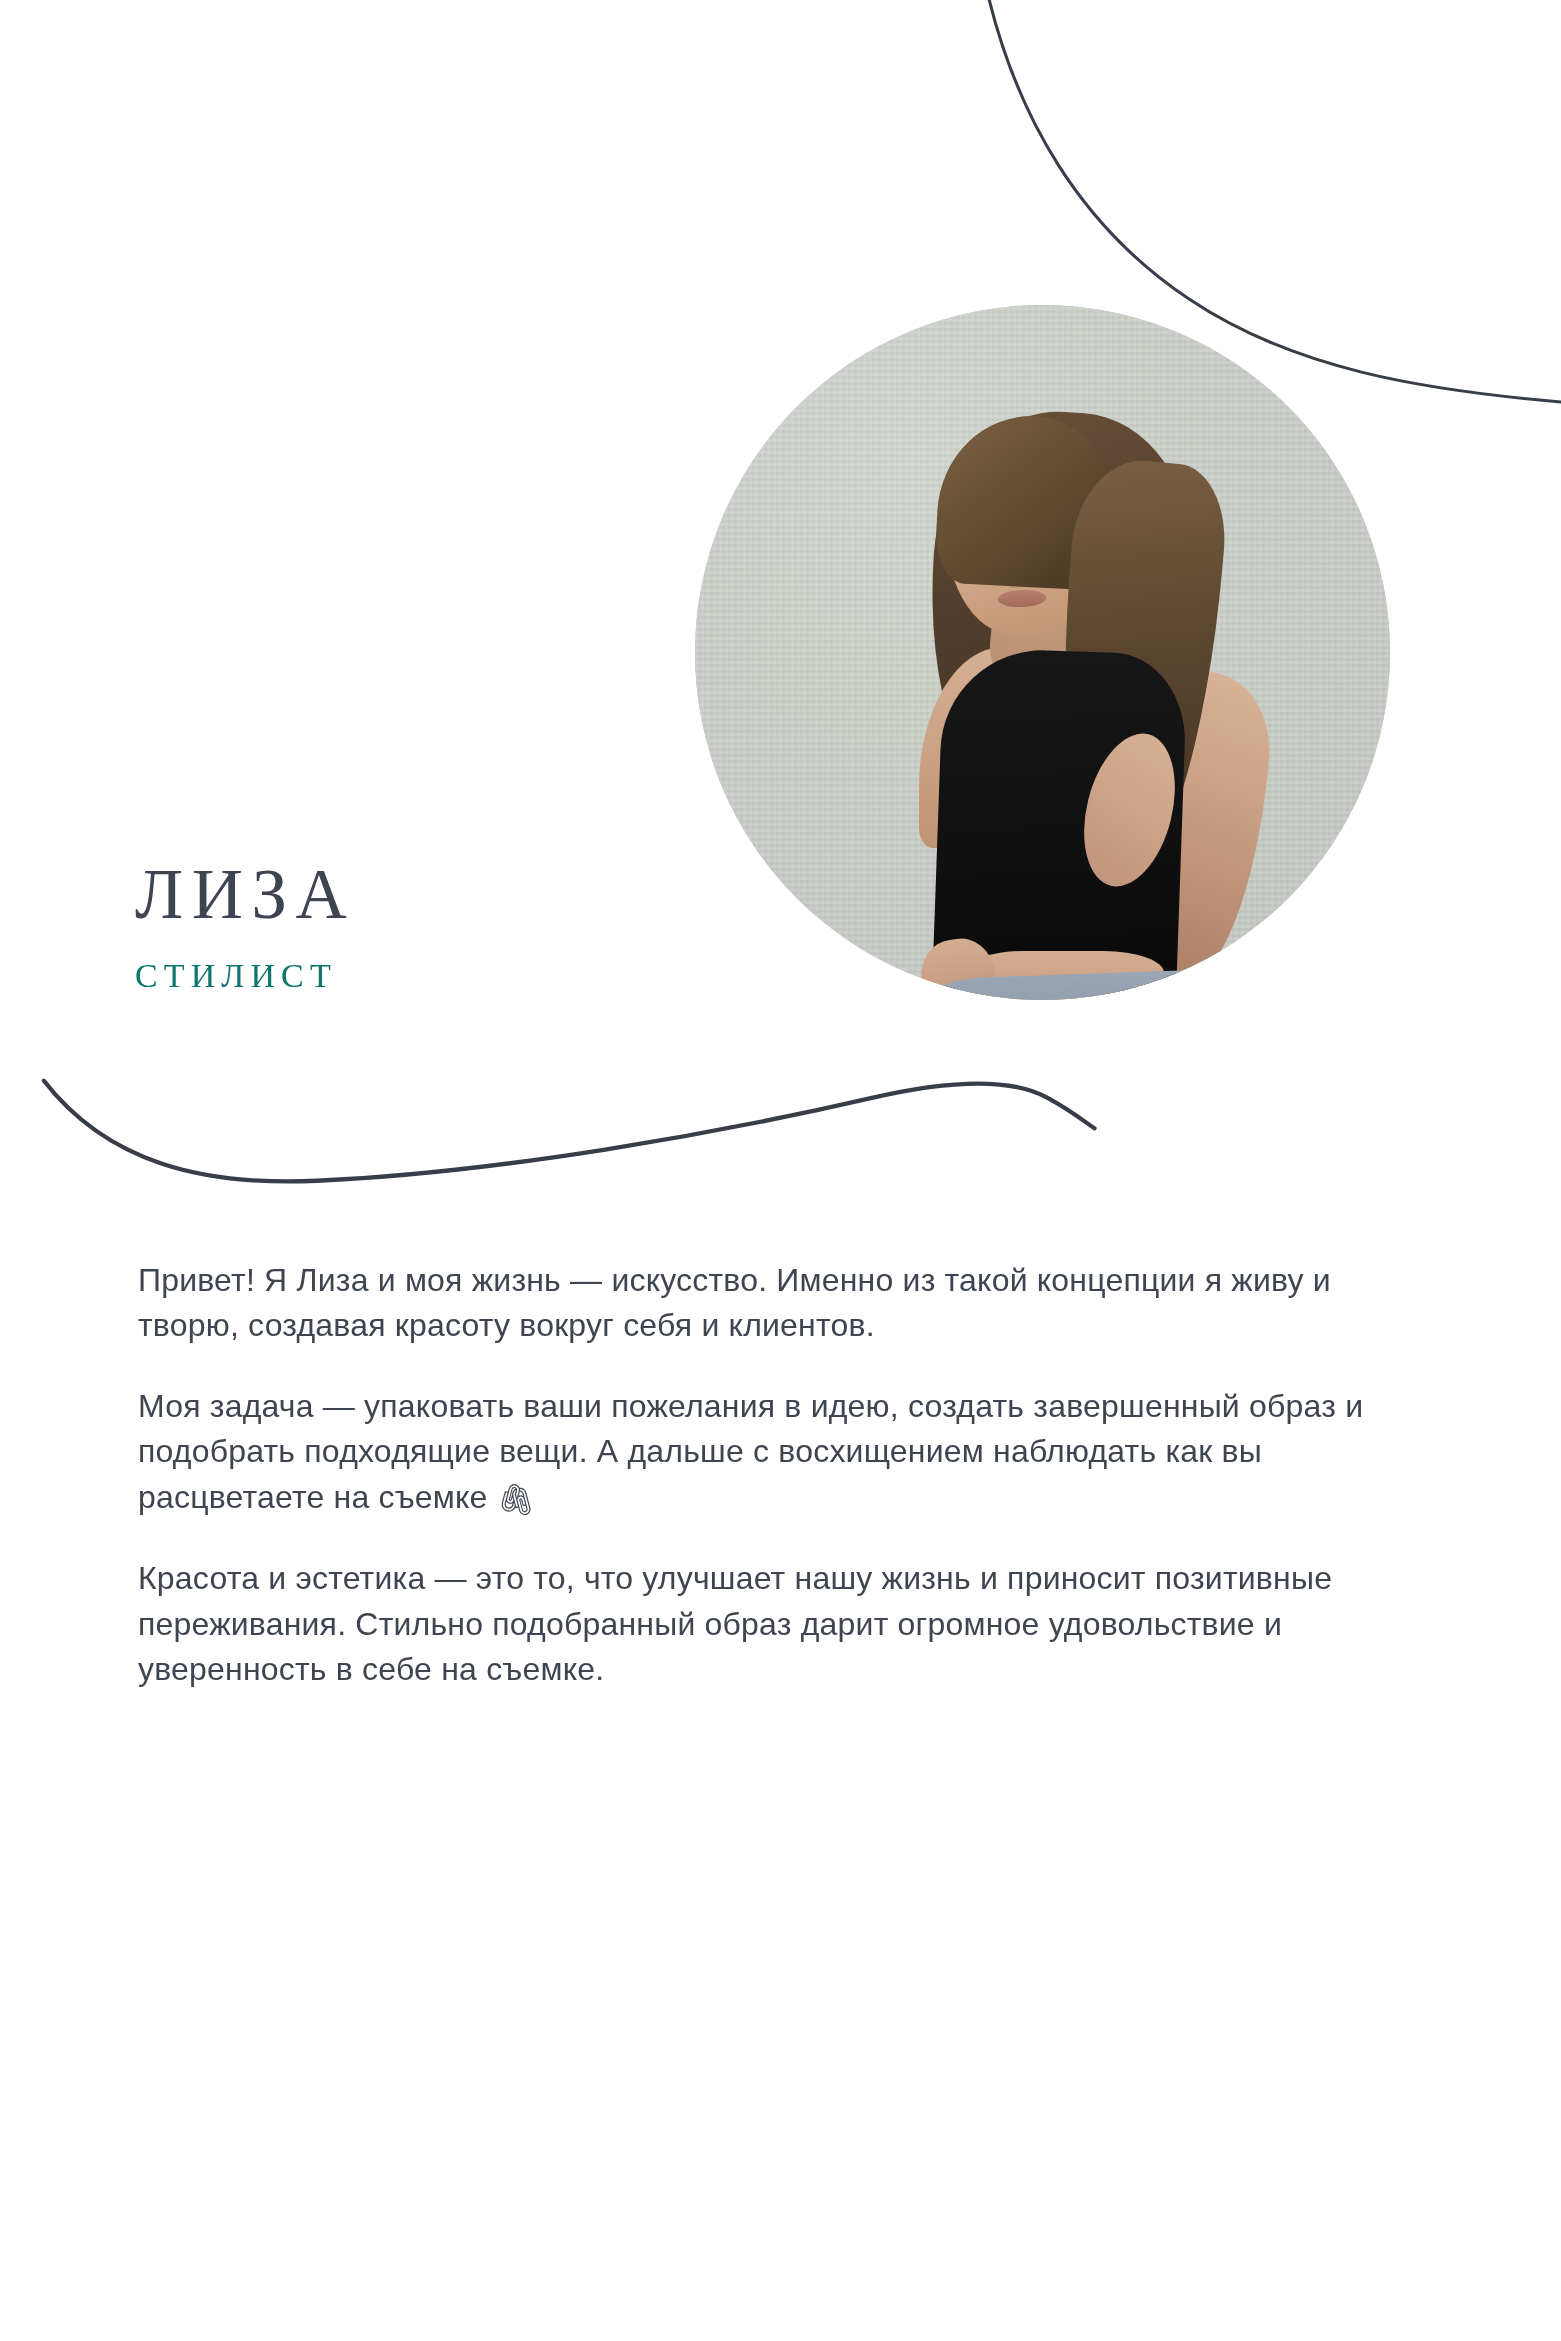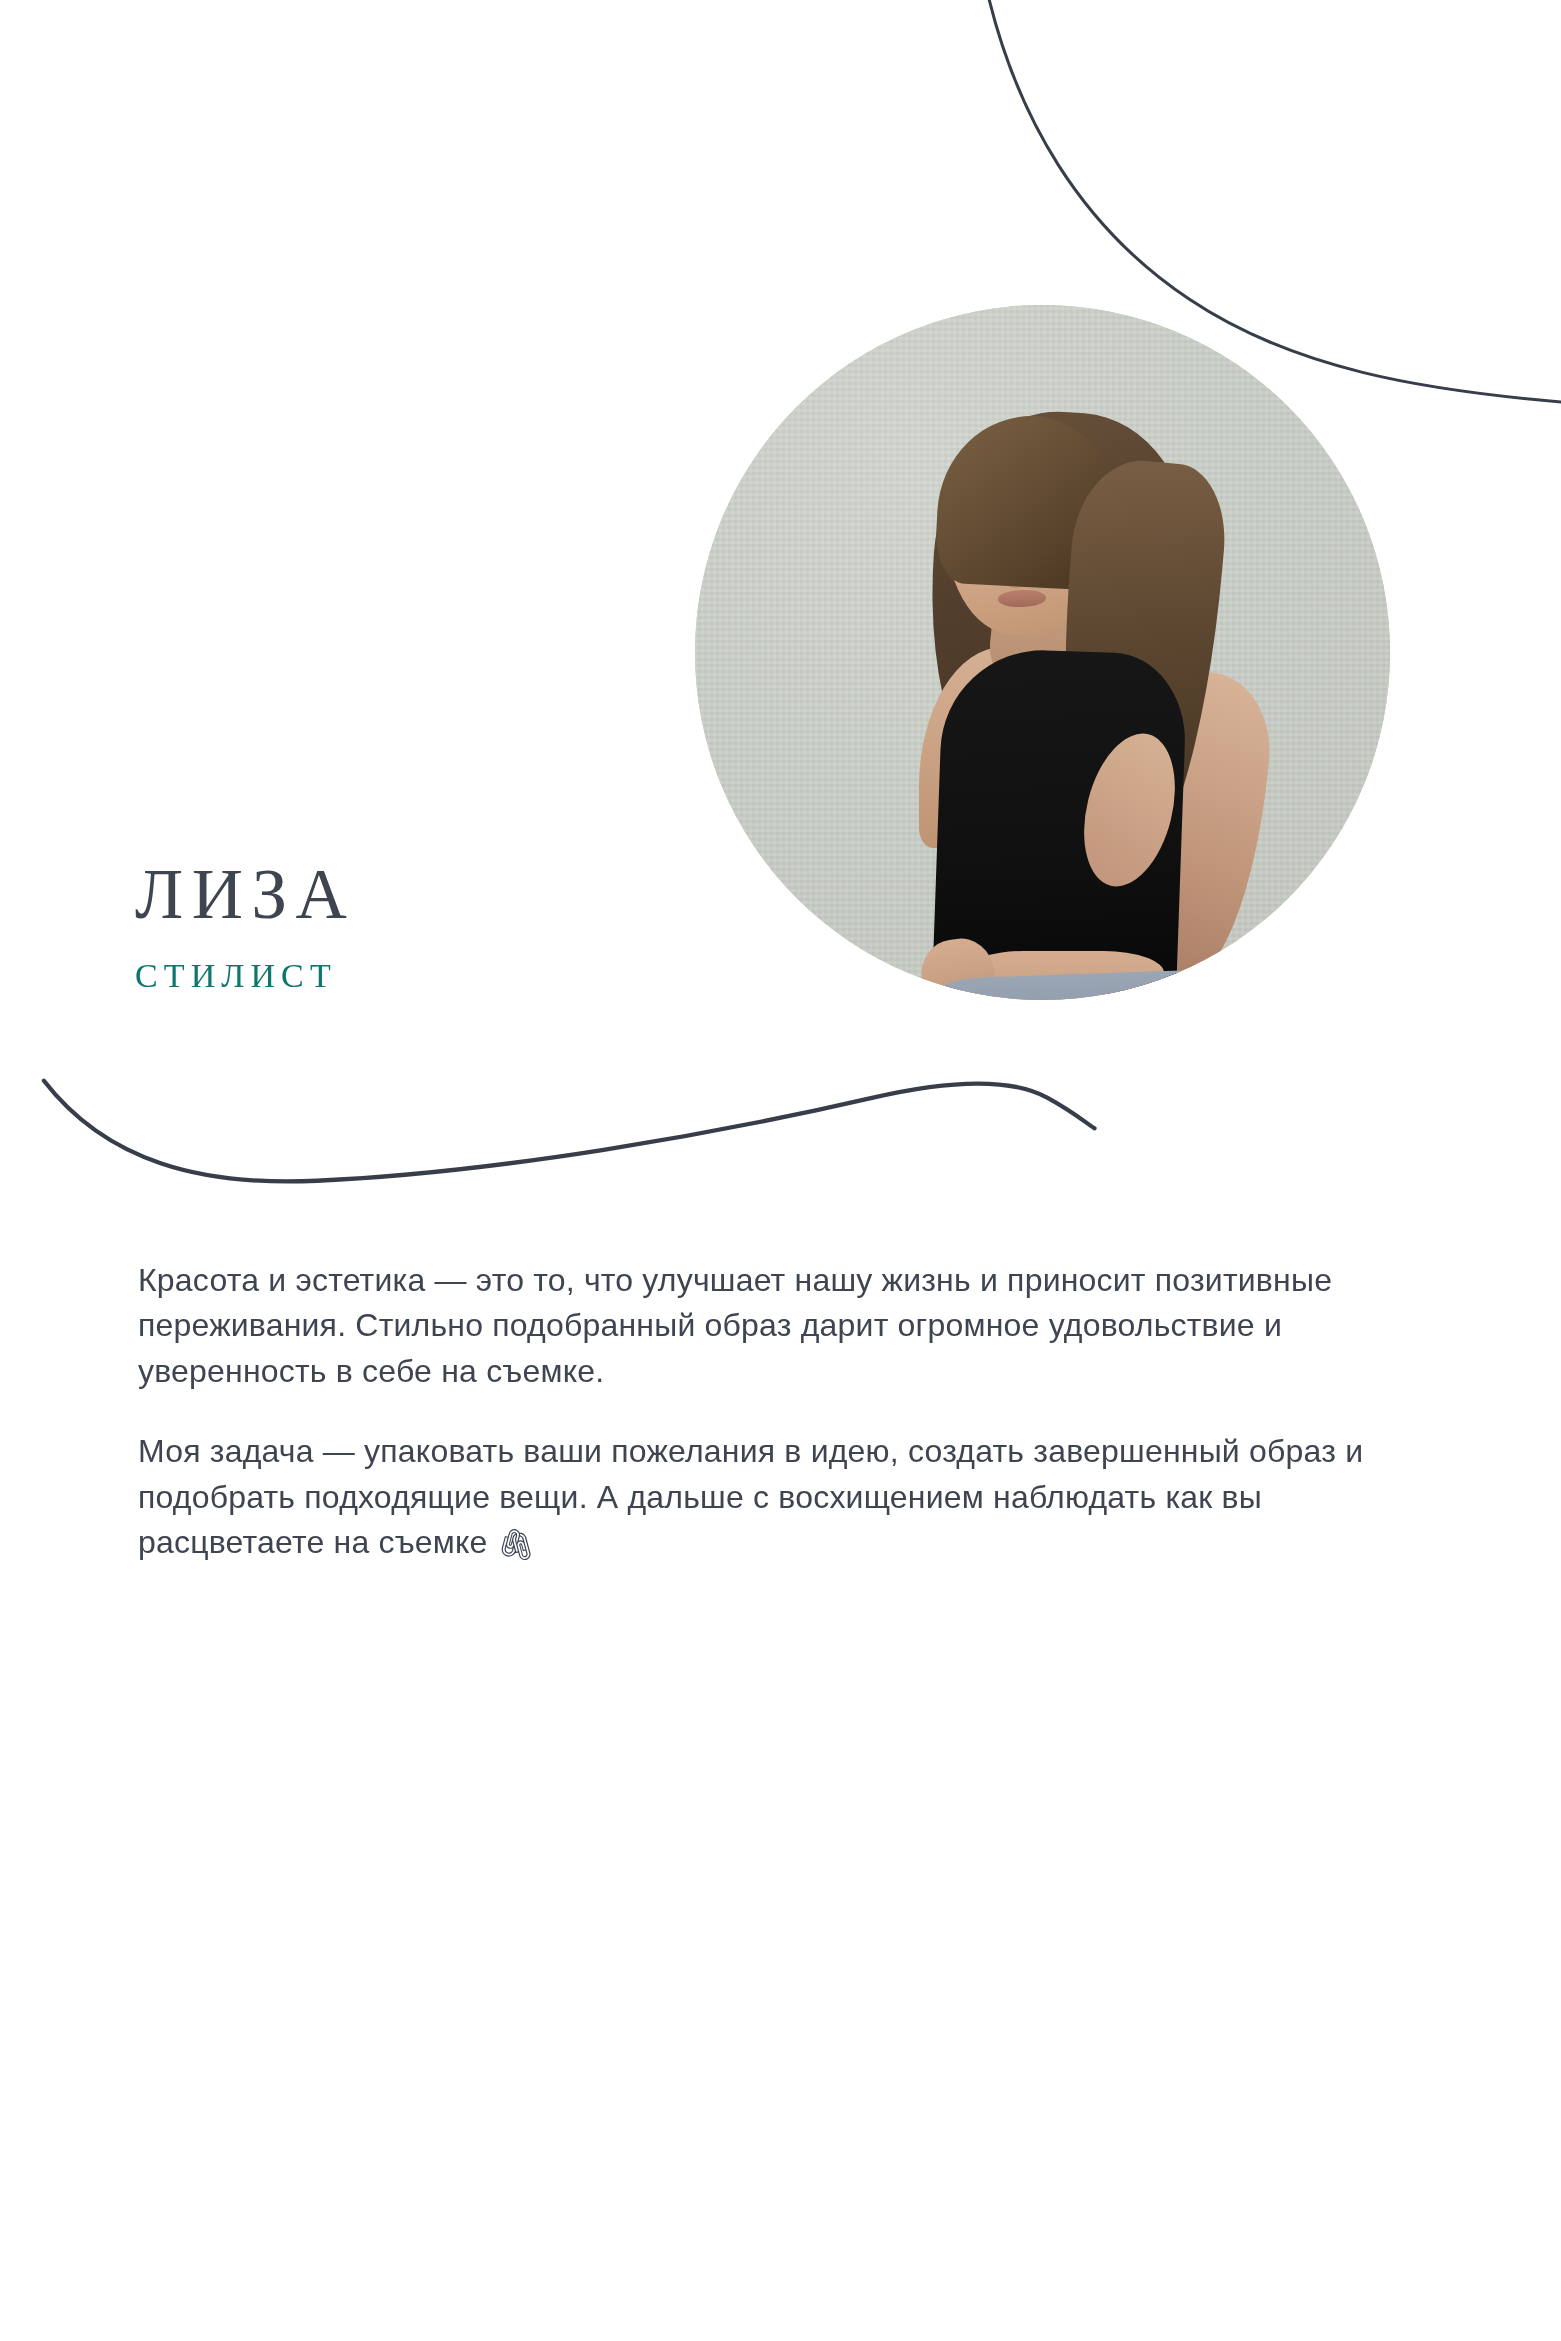--- a/index.html
+++ b/index.html
@@ -289,22 +289,23 @@
       <div class="fig-jeans"></div>
     </div>
   </div>
 
   <div class="name-block">
     <h1 class="name-title">ЛИЗА</h1>
     <h2 class="name-role">СТИЛИСТ</h2>
   </div>
 
   <div class="bio">
+    <p>Привет! Я Лиза и моя жизнь — искусство. Именно из такой концепции я живу и творю, создавая красоту вокруг себя и клиентов.</p>
+    <p><span>Моя задача — упаковать ваши пожелания в идею, создать завершенный образ и подобрать подходящие вещи. А дальше с восхищением наблюдать как вы расцветаете на съемке </span><span class="clip-emoji">🖇</span></p>
     <p>Красота и эстетика — это то, что улучшает нашу жизнь и приносит позитивные переживания. Стильно подобранный образ дарит огромное удовольствие и уверенность в себе на съемке.</p>
-    <p><span>Моя задача — упаковать ваши пожелания в идею, создать завершенный образ и подобрать подходящие вещи. А дальше с восхищением наблюдать как вы расцветаете на съемке </span><span class="clip-emoji">🖇</span></p>
   </div>
 
   <div class="footer">
     <span class="footer-label">/ our team /</span>
   </div>
 
 </div>
 
 
 </body></html>

